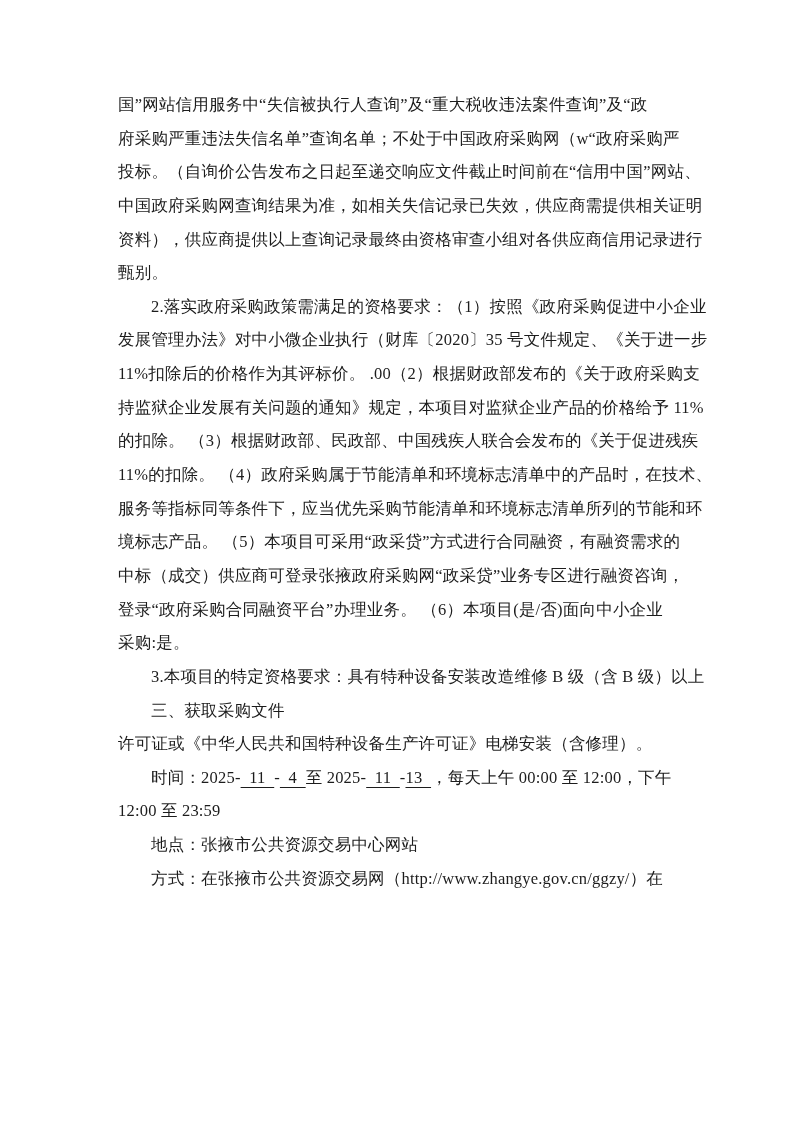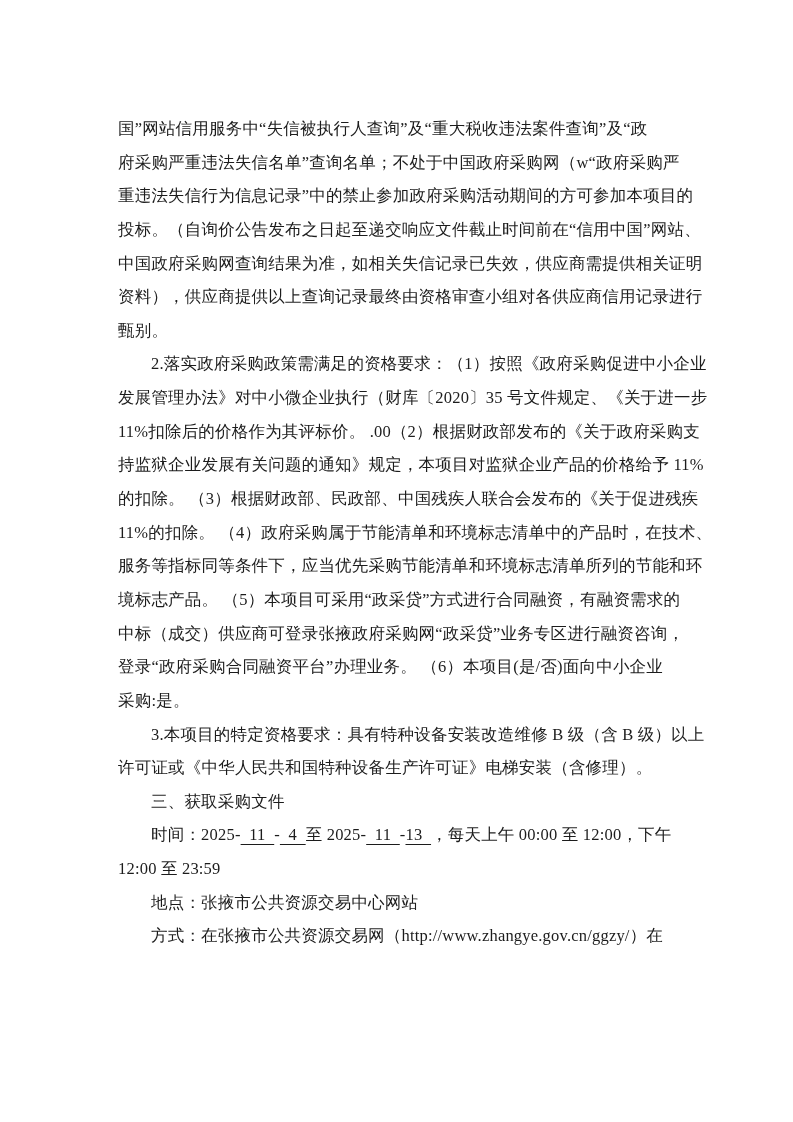--- a/index.html
+++ b/index.html
@@ -9,21 +9,21 @@
     height: 1122px;
     margin: 0 auto;
     background: #ffffff;
     overflow: hidden;
     font-family: "Liberation Serif", "DejaVu Serif", serif;
     color: #1c1c1c;
   }
   .text-block {
     position: absolute;
     left: 118px;
-    top: 112px;
+    top: 88px;
     width: 576px;
   }
   .line {
     height: 33.65px;
     line-height: 33.65px;
     font-size: 16.5px;
     white-space: pre;
     letter-spacing: 0.2px;
   }
   .line.indent { padding-left: 33px; }
@@ -34,37 +34,36 @@
   }
   .line.heading { font-weight: normal; }
 </style>
 </head>
 <body>
 
 <div class="page">
   <div class="text-block" id="text-block">
       <div class="line">国”网站信用服务中“失信被执行人查询”及“重大税收违法案件查询”及“政</div>
       <div class="line">府采购严重违法失信名单”查询名单；不处于中国政府采购网（w“政府采购严</div>
-      <div class="line">重违法失信行为信息记录”中的禁止参加政府采购活动期间的方可参加本项目的</div>
       <div class="line">投标。（自询价公告发布之日起至递交响应文件截止时间前在“信用中国”网站、</div>
       <div class="line">中国政府采购网查询结果为准，如相关失信记录已失效，供应商需提供相关证明</div>
       <div class="line">资料），供应商提供以上查询记录最终由资格审查小组对各供应商信用记录进行</div>
       <div class="line">甄别。</div>
       <div class="line indent">2.落实政府采购政策需满足的资格要求：（1）按照《政府采购促进中小企业</div>
       <div class="line">发展管理办法》对中小微企业执行（财库〔2020〕35 号文件规定、《关于进一步</div>
       <div class="line">11%扣除后的价格作为其评标价。 .00（2）根据财政部发布的《关于政府采购支</div>
       <div class="line">持监狱企业发展有关问题的通知》规定，本项目对监狱企业产品的价格给予 11%</div>
       <div class="line">的扣除。 （3）根据财政部、民政部、中国残疾人联合会发布的《关于促进残疾</div>
       <div class="line">11%的扣除。 （4）政府采购属于节能清单和环境标志清单中的产品时，在技术、</div>
       <div class="line">服务等指标同等条件下，应当优先采购节能清单和环境标志清单所列的节能和环</div>
       <div class="line">境标志产品。 （5）本项目可采用“政采贷”方式进行合同融资，有融资需求的</div>
       <div class="line">中标（成交）供应商可登录张掖政府采购网“政采贷”业务专区进行融资咨询，</div>
       <div class="line">登录“政府采购合同融资平台”办理业务。 （6）本项目(是/否)面向中小企业</div>
       <div class="line">采购:是。</div>
       <div class="line indent">3.本项目的特定资格要求：具有特种设备安装改造维修 B 级（含 B 级）以上</div>
+      <div class="line indent heading">三、获取采购文件</div>
       <div class="line">许可证或《中华人民共和国特种设备生产许可证》电梯安装（含修理）。</div>
-      <div class="line indent heading">三、获取采购文件</div>
       <div class="line indent"><span class="seg">时间：2025-</span><span class="seg u">  11  </span><span class="seg">-</span><span class="seg u">  4  </span><span class="seg">至 2025-</span><span class="seg u">  11  </span><span class="seg">-</span><span class="seg u">13  </span><span class="seg">，每天上午 00:00 至 12:00，下午</span></div>
       <div class="line">12:00 至 23:59</div>
       <div class="line indent">地点：张掖市公共资源交易中心网站</div>
       <div class="line indent">方式：在张掖市公共资源交易网（http://www.zhangye.gov.cn/ggzy/）在</div>
     </div>
 </div>
 
 </body></html>

